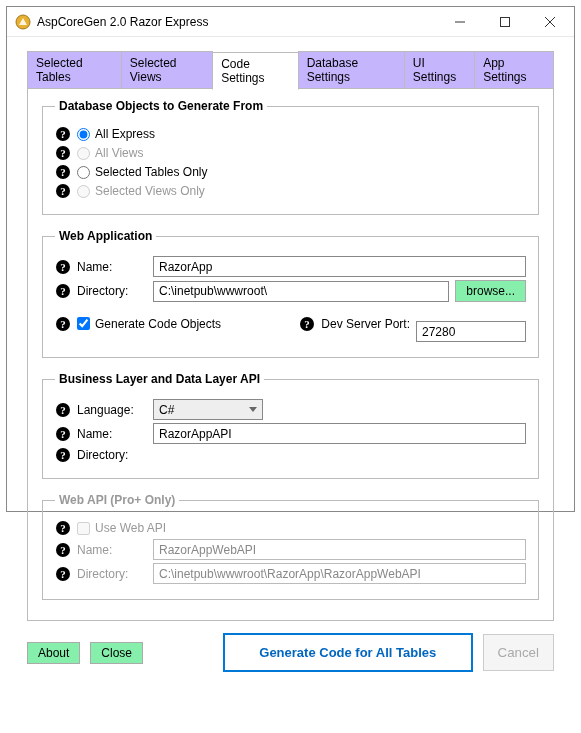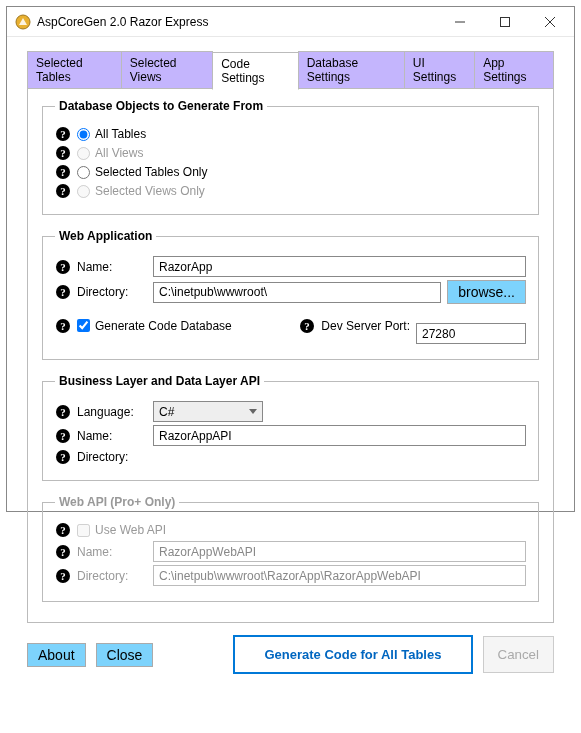--- a/index.html
+++ b/index.html
@@ -20,21 +20,21 @@
 .tab-body { border: 1px solid #bbb; flex: 1; padding: 10px 14px 20px 14px; display: flex; flex-direction: column; gap: 14px; }
 fieldset { border: 1px solid #bbb; padding: 10px 12px 12px 12px; position: relative; }
 legend { font-size: 12px; padding: 0 4px; font-weight: bold; }
 .row { display: flex; align-items: center; margin: 3px 0; gap: 6px; }
 .help { width: 16px; height: 16px; flex-shrink: 0; }
 .radio, .chk { width: 13px; height: 13px; }
 .lbl { width: 70px; flex-shrink: 0; }
 .txt { border: 1px solid #888; height: 21px; padding: 2px 5px; font-family: inherit; font-size: 12px; background: #fff; }
 .txt.dis { background: #fff; color: #888; border-color: #bbb; }
 .txt.grey { background: #eee; }
-.btn { border: 1px solid #aaa; background: #7dd3fc; padding: 3px 10px; font-family: inherit; font-size: 14px; cursor: pointer; }
+.btn { border: 1px solid #aaa; background: #86efac; padding: 3px 10px; font-family: inherit; font-size: 12px; cursor: pointer; }
 .footer-row { display: flex; align-items: center; gap: 10px; margin-top: 12px; }
 .gen-btn { flex: 1; border: 2px solid #0078d7; background: #fff; color: #0066c0; font-weight: bold; padding: 10px 0; font-size: 13px; }
 .cancel-btn { border: 1px solid #ccc; background: #f5f5f5; color: #aaa; padding: 10px 14px; }
 .disabled-text { color: #999; }
 .disabled-legend { color: #999; font-weight: bold; }
 .dropdown { position: relative; display: inline-block; }
 .dropdown .txt { padding-right: 18px; }
 .dropdown-caret { position: absolute; right: 6px; top: 50%; transform: translateY(-50%); pointer-events: none; }
 label.inline { display: inline-flex; align-items: center; gap: 5px; }
 </style>
@@ -83,21 +83,21 @@
 
       <fieldset>
         <legend>Database Objects to Generate From</legend>
         <div class="row">
           <svg class="help" viewBox="0 0 16 16">
                 <circle cx="8" cy="8" r="7" fill="#000"></circle>
                 <text x="8" y="12" text-anchor="middle" fill="#fff" font-size="11" font-family="serif" font-weight="bold">?</text>
               </svg>
           <label class="inline">
                 <input type="radio" class="radio" name="dbobj" checked="" style="">
-                <span>All Tables</span>
+                <span>All Express</span>
               </label>
         </div>
         <div class="row">
           <svg class="help" viewBox="0 0 16 16">
                 <circle cx="8" cy="8" r="7" fill="#000"></circle>
                 <text x="8" y="12" text-anchor="middle" fill="#fff" font-size="11" font-family="serif" font-weight="bold">?</text>
               </svg>
           <label class="inline disabled-text">
                 <input type="radio" class="radio" name="dbobj" disabled="" style="">
                 <span>All Views</span>
@@ -144,21 +144,21 @@
           <input class="txt" style="flex: 1 1 0%;" value="C:\inetpub\wwwroot\">
           <button class="btn">browse...</button>
         </div>
         <div class="row">
           <svg class="help" viewBox="0 0 16 16">
                 <circle cx="8" cy="8" r="7" fill="#000"></circle>
                 <text x="8" y="12" text-anchor="middle" fill="#fff" font-size="11" font-family="serif" font-weight="bold">?</text>
               </svg>
           <label class="inline">
                 <input type="checkbox" class="chk" checked="" style="">
-                <span>Generate Code Database</span>
+                <span>Generate Code Objects</span>
               </label>
           <div style="flex:1"></div>
           <svg class="help" viewBox="0 0 16 16">
                 <circle cx="8" cy="8" r="7" fill="#000"></circle>
                 <text x="8" y="12" text-anchor="middle" fill="#fff" font-size="11" font-family="serif" font-weight="bold">?</text>
               </svg>
           <span>Dev Server Port:</span>
           <input class="txt" style="width: 110px; margin-top: 16px;" value="27280">
         </div>
       </fieldset>

